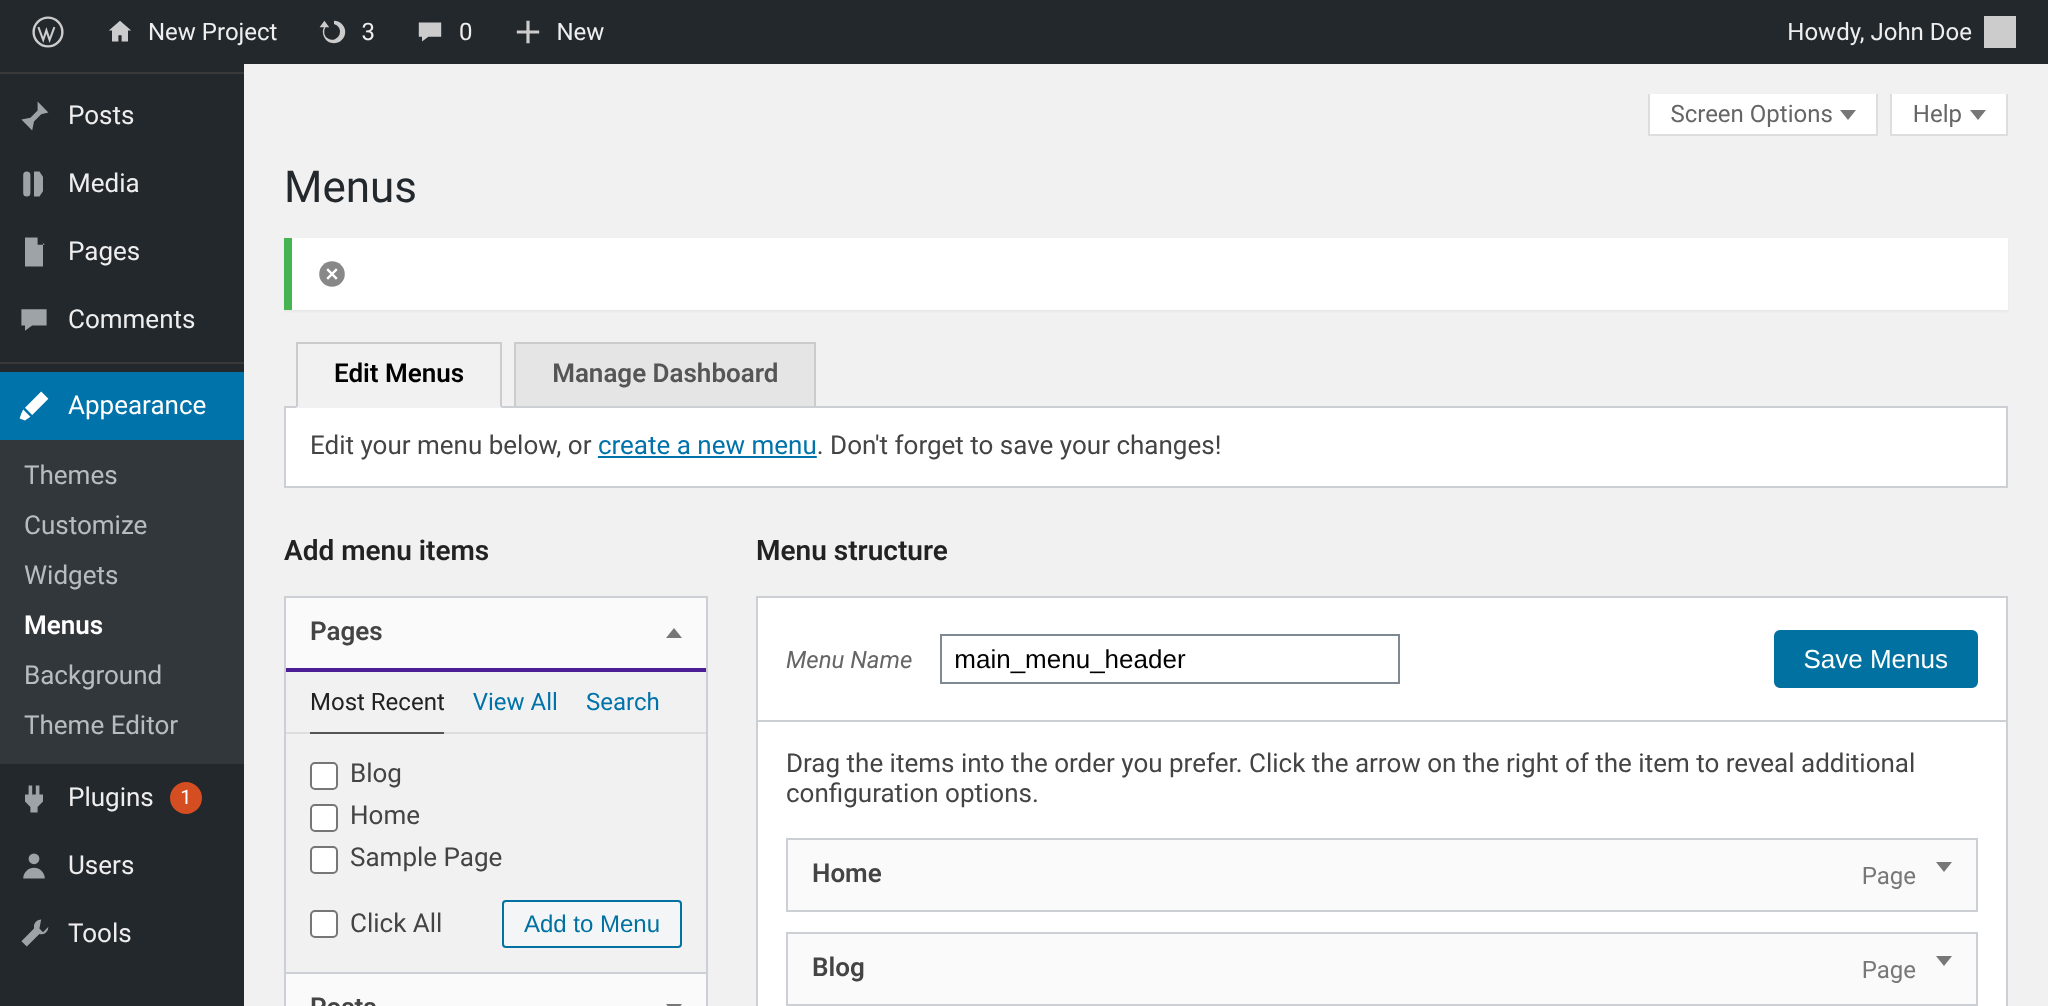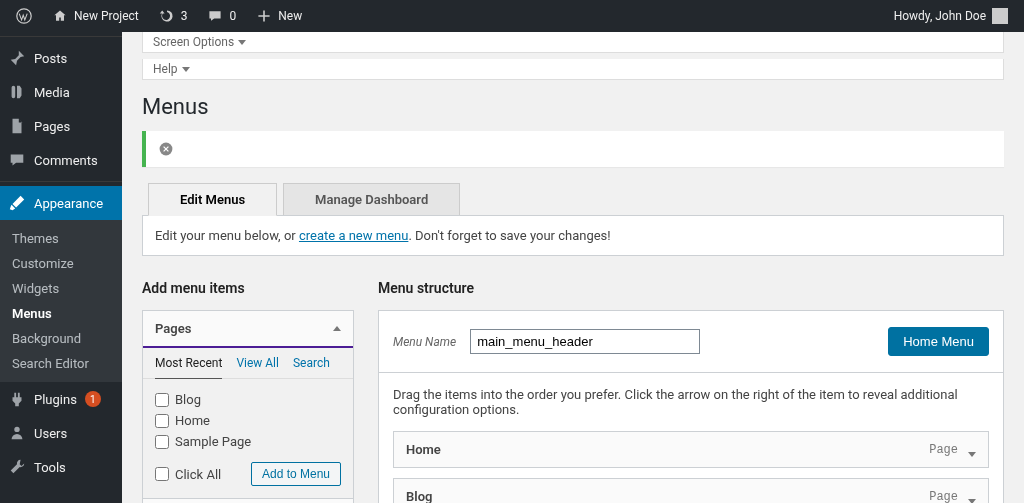--- a/index.html
+++ b/index.html
@@ -13,30 +13,30 @@
 .sidebar { width: 122px; background: #23282d; min-height: 471px; flex-shrink: 0; }
 .sidebar-item { display: flex; align-items: center; gap: 8px; padding: 8px 8px; color: #eee; cursor: pointer; font-size: 13px; }
 .sidebar-item.current { background: #0073aa; color: #fff; position: relative; font-weight: 400; }
 .sidebar-item.current::after { content: ""; position: absolute; right: -8px; top: 50%; transform: translateY(-50%); border: 8px solid transparent; border-right-color: #f1f1f1; }
 .sidebar-sub { background: #32373c; padding: 6px 0; }
 .sidebar-sub-item { padding: 5px 12px; color: rgba(240,245,250,0.7); cursor: pointer; font-size: 13px; }
 .sidebar-sub-item.current { color: #fff; font-weight: 600; }
 .sidebar-sep { border-top: 1px solid #393939; margin: 4px 0; }
 .badge { background: #d54e21; color: #fff; border-radius: 10px; min-width: 16px; height: 16px; display: inline-flex; align-items: center; justify-content: center; font-size: 10px; padding: 0 4px; }
 .content { flex: 1; padding: 0 20px 20px 20px; position: relative; }
-.screen-meta { display: flex; justify-content: flex-end; gap: 6px; padding-top: 0; flex-direction: column; }
+.screen-meta { display: flex; justify-content: flex-end; gap: 6px; padding-top: 15px; }
 .screen-tab { background: #fff; border: 1px solid #ddd; border-top: none; padding: 3px 10px; font-size: 12px; cursor: pointer; color: #666; display: flex; align-items: center; gap: 4px; }
 .page-heading { display: flex; align-items: center; gap: 10px; margin: 14px 0 12px 0; }
 .page-heading h1 { font-size: 22px; font-weight: 400; color: #23282d; }
 .btn-outline { border: 1px solid #0071a1; color: #0071a1; background: #f3f5f6; padding: 4px 10px; font-size: 12px; cursor: pointer; border-radius: 2px; }
 .notice { background: #fff; border-left: 4px solid #46b450; box-shadow: 0 1px 1px rgba(0,0,0,0.04); padding: 10px 12px; margin-bottom: 16px; display: flex; justify-content: space-between; align-items: center; }
 .notice b { font-weight: 600; }
 .dismiss { color: #aaa; cursor: pointer; }
 .nav-tabs { border-bottom: 1px solid #ccc; display: flex; gap: 0; margin-bottom: 0; }
-.nav-tab { background: #e5e5e5; border: 1px solid #ccc; border-bottom: none; padding: 8px 31px; margin-left: 6px; cursor: pointer; font-size: 13px; color: #555; font-weight: 600; }
+.nav-tab { background: #e5e5e5; border: 1px solid #ccc; border-bottom: none; padding: 8px 18px; margin-left: 6px; cursor: pointer; font-size: 13px; color: #555; font-weight: 600; }
 .nav-tab.active { background: #f1f1f1; border-bottom: 1px solid #f1f1f1; margin-bottom: -1px; color: #000; }
 .edit-help { border: 1px solid #ccd0d4; background: #fff; padding: 12px; font-size: 13px; color: #444; margin-top: -1px; }
 .edit-help a { color: #0073aa; text-decoration: underline; cursor: pointer; }
 .cols { display: flex; gap: 24px; margin-top: 24px; align-items: flex-start; }
 .col-left { width: 212px; flex-shrink: 0; }
 .col-right { flex: 1; }
 .col-heading { font-size: 14px; font-weight: 600; color: #222; margin-bottom: 14px; }
 .accordion { border: 1px solid #ccd0d4; }
 .acc-header { display: flex; justify-content: space-between; align-items: center; padding: 10px 12px; border-top: 1px solid #ccd0d4; background: #fafafa; cursor: pointer; font-weight: 600; font-size: 13px; }
 .acc-header:first-child { border-top: none; }
@@ -48,21 +48,21 @@
 .check-item { display: flex; align-items: center; gap: 6px; padding: 3px 0; }
 .acc-actions { display: flex; justify-content: space-between; align-items: center; padding: 10px 12px 0 12px; }
 .menu-name-row { display: flex; align-items: center; gap: 14px; padding: 16px 14px; border: 1px solid #ccd0d4; background: #fff; }
 .menu-name-row label { font-style: italic; color: #666; font-size: 12px; }
 .menu-name-row input[type=text] { padding: 4px 6px; border: 1px solid #7e8993; width: 230px; font-size: 13px; }
 .btn-primary { background: #0071a1; color: #fff; border: 1px solid #0071a1; padding: 6px 14px; cursor: pointer; border-radius: 3px; margin-left: auto; font-size: 13px; }
 .post-body { border: 1px solid #ccd0d4; border-top: none; background: #fff; padding: 14px; }
 .instructions { font-size: 13px; color: #444; margin-bottom: 14px; }
 .menu-item { border: 1px solid #ccd0d4; background: #fafafa; display: flex; align-items: center; padding: 10px 12px; margin-bottom: 10px; }
 .menu-item .title { font-weight: 600; }
-.menu-item .type { margin-left: auto; color: #777; font-size: 12px; display: flex; align-items: flex-end; gap: 10px; font-family: Liberation Mono, monospace; }
+.menu-item .type { margin-left: auto; color: #777; font-size: 12px; display: flex; align-items: flex-start; gap: 10px; }
 .settings-heading { font-size: 14px; font-weight: 600; color: #222; margin: 14px 0 8px 0; }
 input[type=checkbox] { width: 14px; height: 14px; border: 1px solid #7e8993; cursor: pointer; }
 svg { width: 16px; height: 16px; }
 .sidebar svg { width: 18px; height: 18px; fill: rgba(240,245,250,0.6); }
 .sidebar-item.current svg { fill: #fff; }
 .caret-down { width: 0; height: 0; border-left: 4px solid transparent; border-right: 4px solid transparent; border-top: 5px solid #777; }
 .caret-up { width: 0; height: 0; border-left: 4px solid transparent; border-right: 4px solid transparent; border-bottom: 5px solid #777; }
 </style>
 </head>
 <body>
@@ -161,21 +161,21 @@
           </svg>
         </span>
       <span>Appearance</span>
     </div>
     <div class="sidebar-sub">
       <div class="sidebar-sub-item">Themes</div>
       <div class="sidebar-sub-item">Customize</div>
       <div class="sidebar-sub-item">Widgets</div>
       <div class="sidebar-sub-item current">Menus</div>
       <div class="sidebar-sub-item">Background</div>
-      <div class="sidebar-sub-item">Search Editor</div>
+      <div class="sidebar-sub-item">Theme Editor</div>
     </div>
     <div class="sidebar-item">
       <span class="icon">
           <svg viewBox="0 0 20 20">
             <path d="M7 3v5H5v4l3 3v3h4v-3l3-3V8h-2V3h-2v5H9V3z"></path>
           </svg>
         </span>
       <span>Plugins</span>
       <span class="badge">1</span>
     </div>
@@ -274,21 +274,21 @@
           </div>
 
         </div>
       </div>
 
       <div class="col-right">
         <div class="col-heading">Menu structure</div>
         <div class="menu-name-row">
           <label>Menu Name</label>
           <input type="text" value="main_menu_header" style="">
-          <button class="btn-primary">Home Menu</button>
+          <button class="btn-primary">Save Menus</button>
         </div>
         <div class="post-body">
           <div class="instructions">Drag the items into the order you prefer. Click the arrow on the right of the item to reveal additional configuration options.</div>
           <div class="menu-item">
             <span class="title">Home</span>
             <span class="type">
               <span>Page</span>
               <span class="caret-down"></span>
             </span>
           </div>

